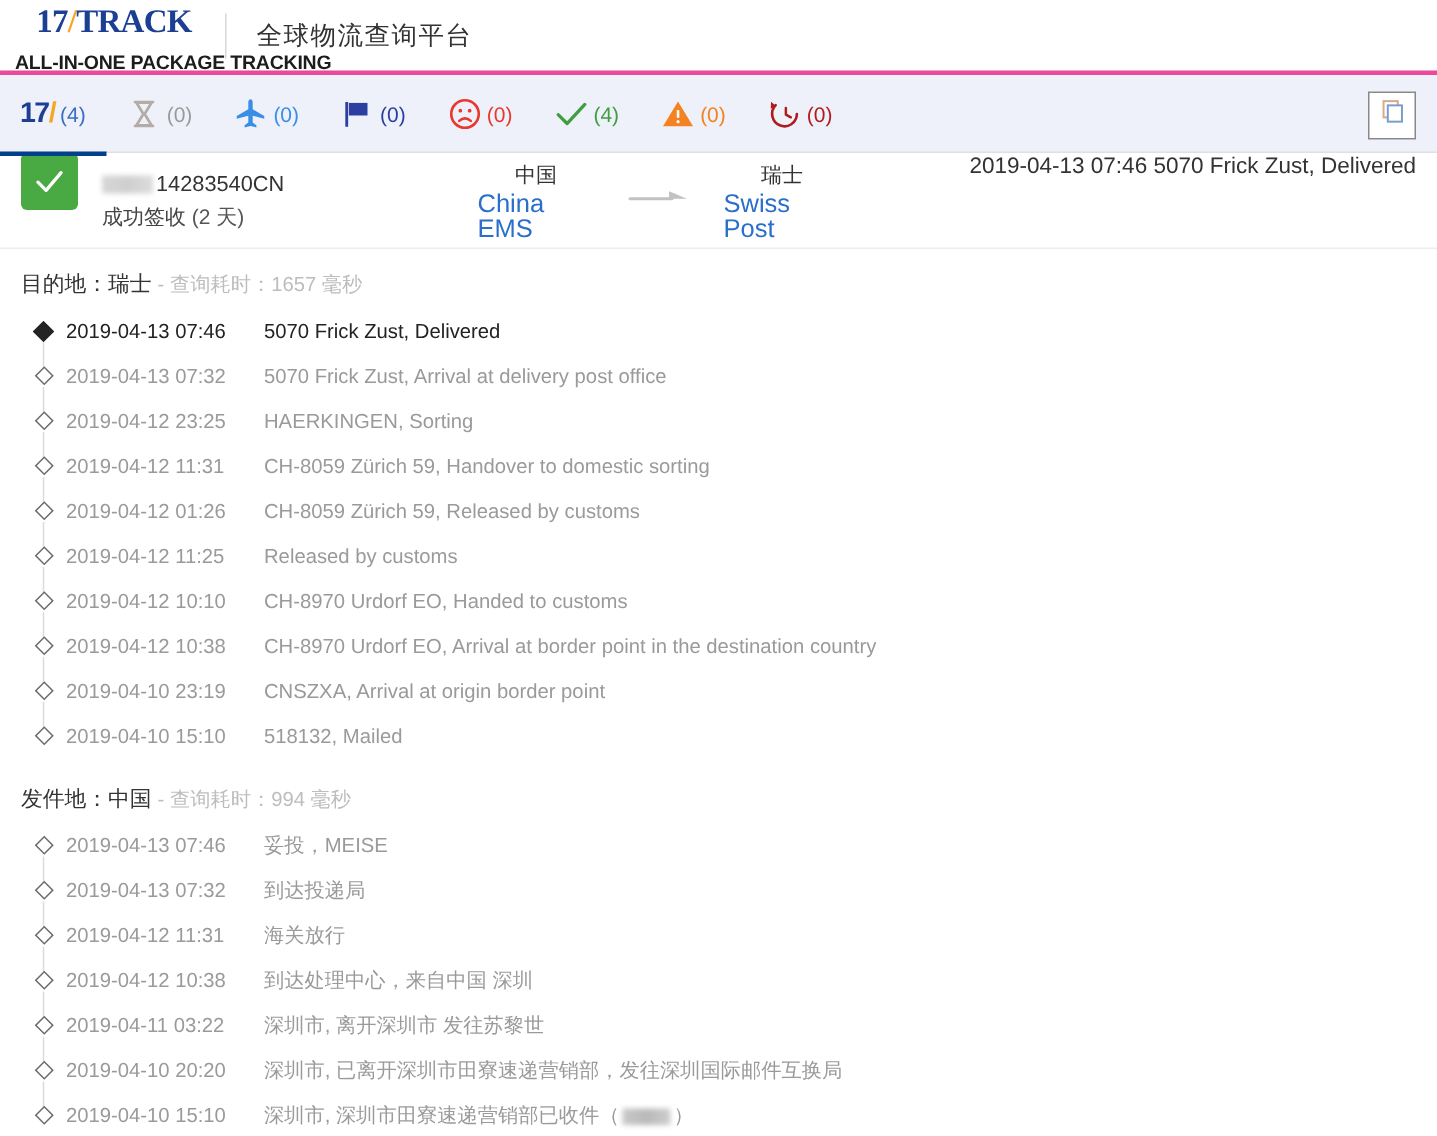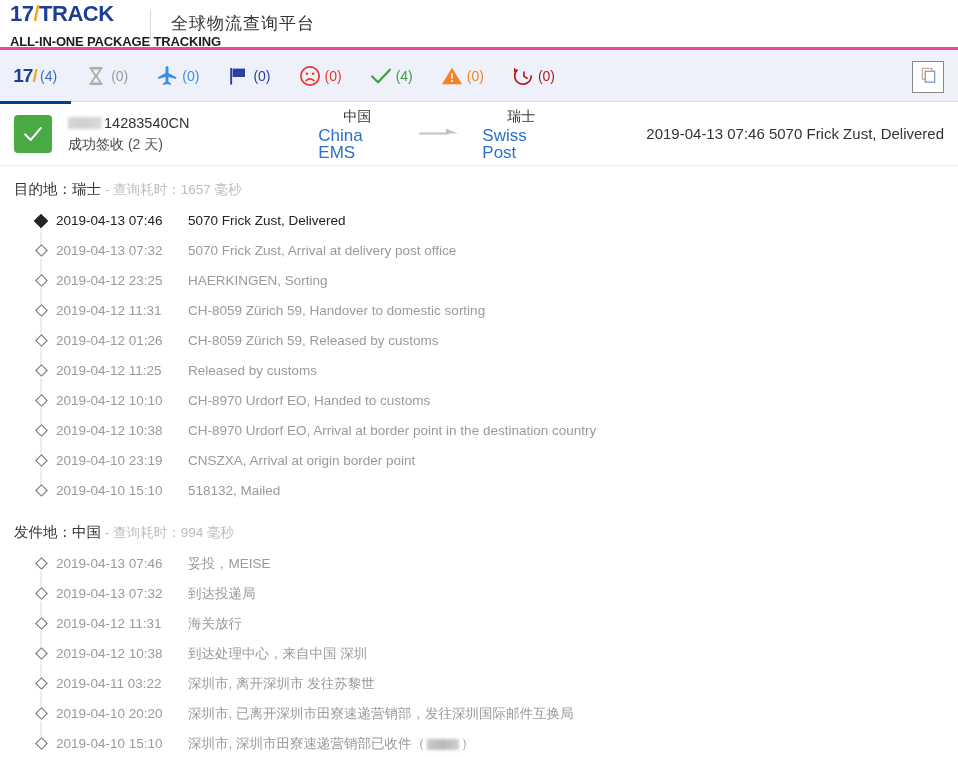--- a/index.html
+++ b/index.html
@@ -26,21 +26,22 @@
     justify-content: center;
     width: 136px;
     padding-left: 4px;
   }
   .logo-main {
     font-size: 22px;
     font-weight: bold;
     letter-spacing: -0.5px;
     line-height: 24px;
     white-space: nowrap;
-    font-family: Liberation Sans, sans-serif;
+    font-family: Liberation Serif, serif;
+    text-align: center;
   }
   .logo-17 { color: #1c3f94; }
   .logo-slash { color: #f5a623; font-weight: bold; }
   .logo-track { color: #1c3f94; }
   .logo-sub {
     font-size: 13px;
     font-weight: bold;
     color: #1c1c1c;
     letter-spacing: -0.15px;
     line-height: 9px;
@@ -117,21 +118,20 @@
     display: flex;
     align-items: center;
     justify-content: center;
     cursor: pointer;
   }
 
   
   .summary {
     height: 64px;
     display: flex;
-    align-items: center;
     border-bottom: 1px solid #ececec;
     padding: 0 14px;
     background: #ffffff;
   }
   .status-badge {
     width: 38px; height: 38px;
     background: #49a942;
     border-radius: 4px;
     display: flex;
     align-items: center;
@@ -220,21 +220,20 @@
     font-size: 14.5px;
     color: #333333;
   }
   .section-head .muted {
     color: #bdbdbd;
     font-size: 13.5px;
   }
 
   .timeline {
     padding-left: 14px;
-    margin-left: 12px;
   }
   .tl-row {
     display: flex;
     align-items: flex-start;
     height: 30px;
     position: relative;
   }
   .tl-marker {
     width: 30px;
     flex: 0 0 30px;

